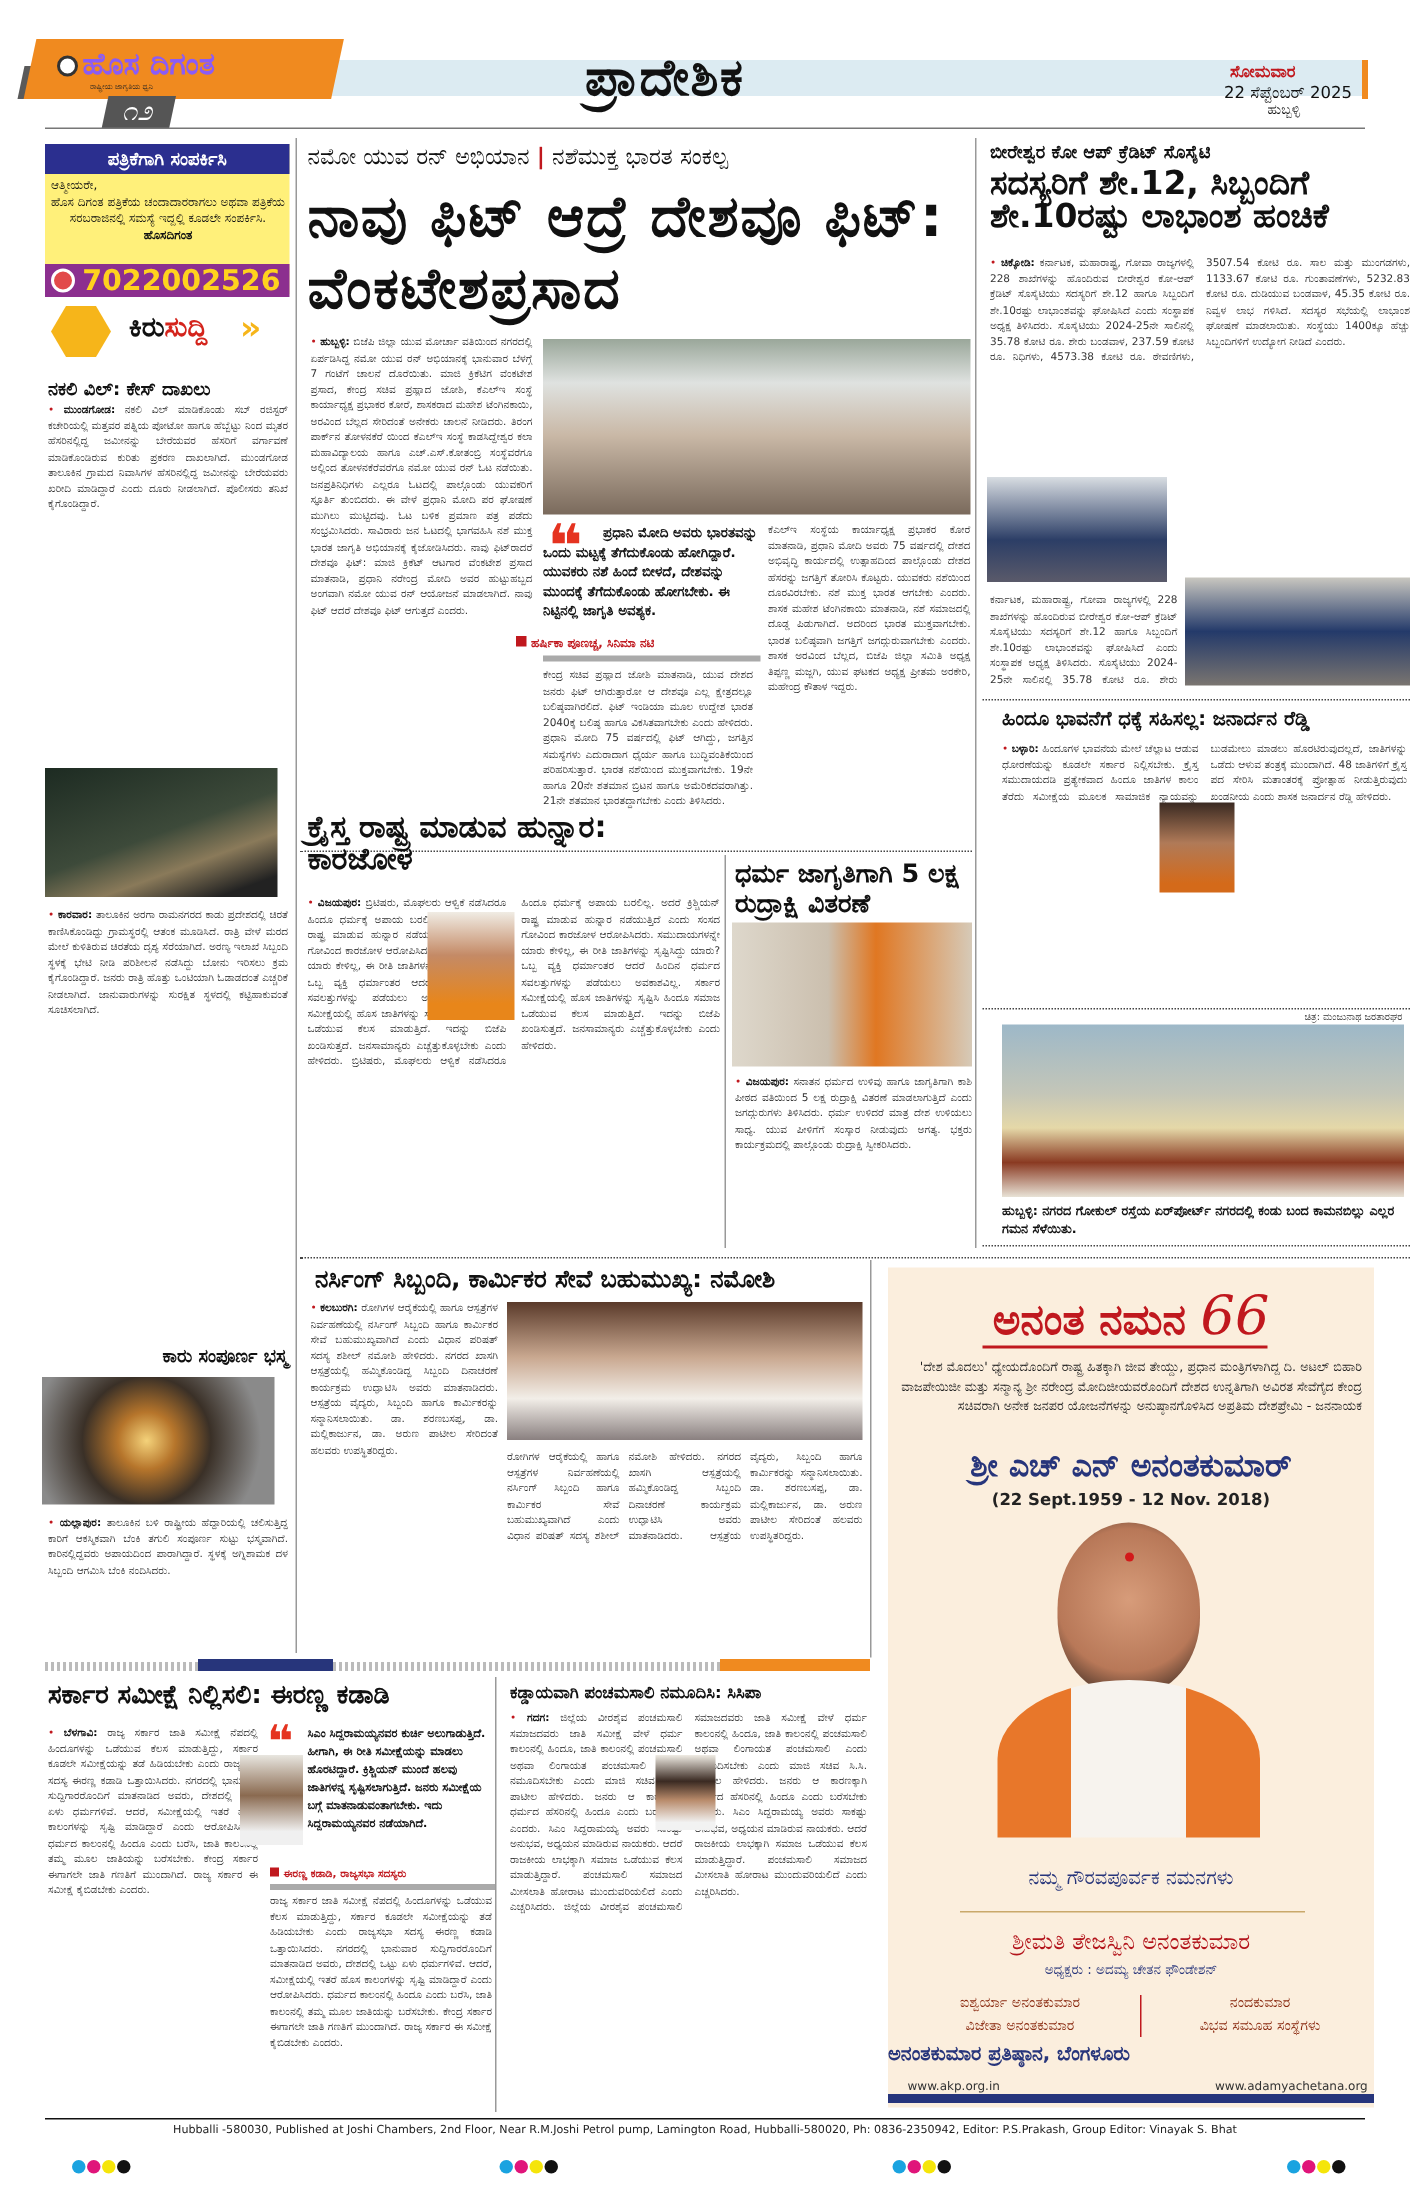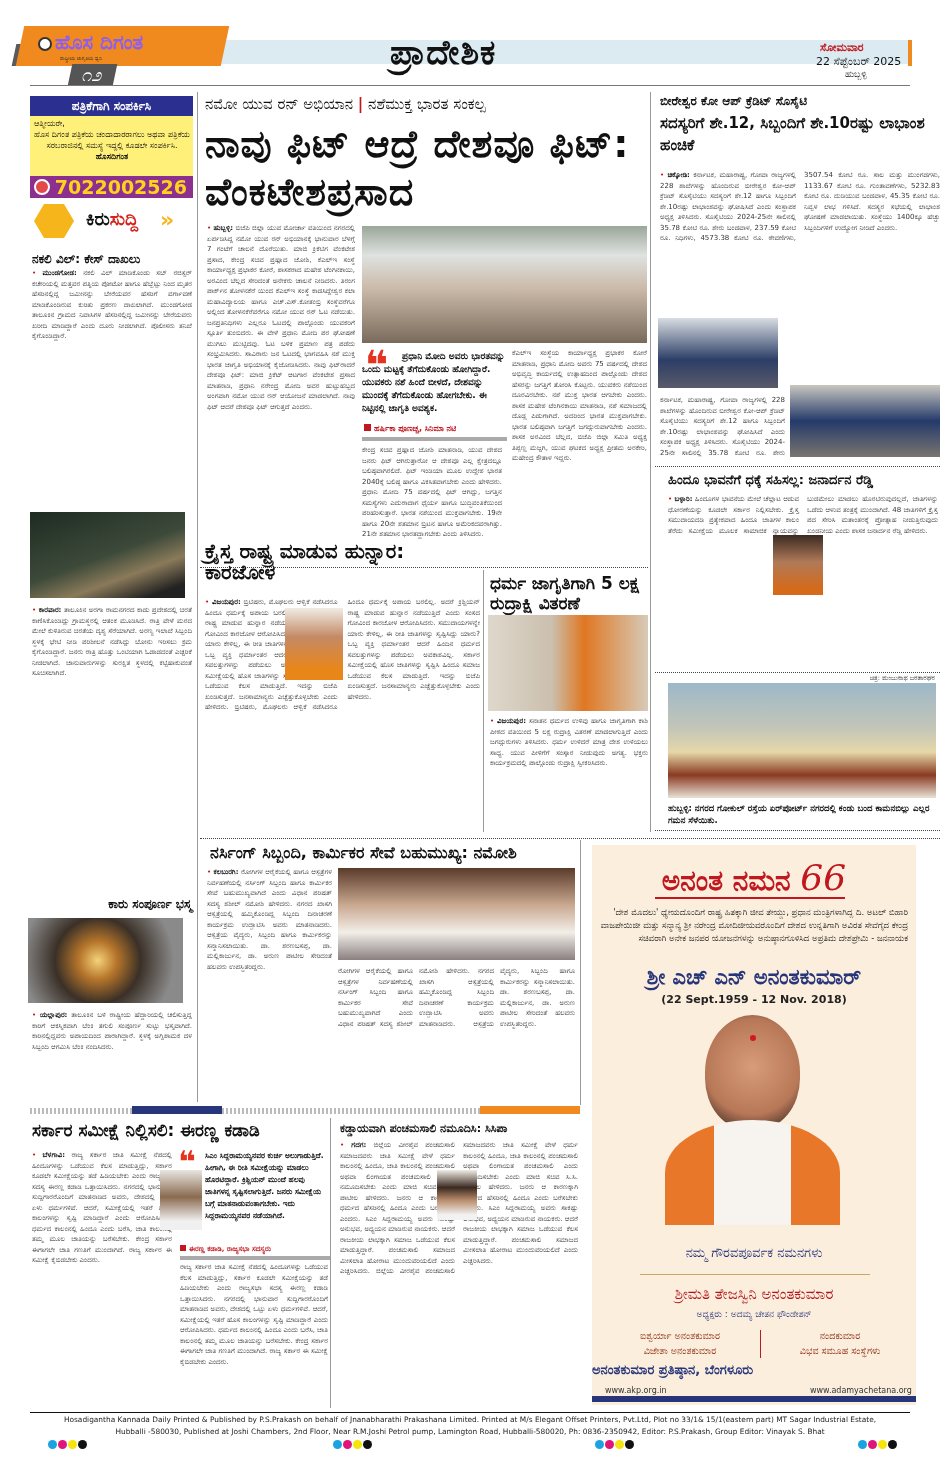--- a/index.html
+++ b/index.html
@@ -117,29 +117,29 @@
 <div class="abs body-text" style="left:32px;top:1010px;width:160px;height:90px"><span class="bul">• </span><b class="dl">ಯಲ್ಲಾಪುರ:</b> <span>ತಾಲೂಕಿನ ಬಳಿ ರಾಷ್ಟ್ರೀಯ ಹೆದ್ದಾರಿಯಲ್ಲಿ ಚಲಿಸುತ್ತಿದ್ದ ಕಾರಿಗೆ ಆಕಸ್ಮಿಕವಾಗಿ ಬೆಂಕಿ ತಗುಲಿ ಸಂಪೂರ್ಣ ಸುಟ್ಟು ಭಸ್ಮವಾಗಿದೆ. ಕಾರಿನಲ್ಲಿದ್ದವರು ಅಪಾಯದಿಂದ ಪಾರಾಗಿದ್ದಾರೆ. ಸ್ಥಳಕ್ಕೆ ಅಗ್ನಿಶಾಮಕ ದಳ ಸಿಬ್ಬಂದಿ ಆಗಮಿಸಿ ಬೆಂಕಿ ನಂದಿಸಿದರು.</span></div>
 
 <div class="abs kicker"><span>ನಮೋ ಯುವ ರನ್ ಅಭಿಯಾನ</span> <span class="sep">|</span> <span>ನಶೆಮುಕ್ತ ಭಾರತ ಸಂಕಲ್ಪ</span></div>
 <div class="abs headline-main">ನಾವು ಫಿಟ್ ಆದ್ರೆ ದೇಶವೂ ಫಿಟ್: ವೆಂಕಟೇಶಪ್ರಸಾದ</div>
 
 <div class="abs body-text" style="left:207px;top:223px;width:148px;height:340px"><span class="bul">• </span><b class="dl">ಹುಬ್ಬಳ್ಳಿ:</b> <span>ಬಿಜೆಪಿ ಜಿಲ್ಲಾ ಯುವ ಮೋರ್ಚಾ ವತಿಯಿಂದ ನಗರದಲ್ಲಿ ಏರ್ಪಡಿಸಿದ್ದ ನಮೋ ಯುವ ರನ್ ಅಭಿಯಾನಕ್ಕೆ ಭಾನುವಾರ ಬೆಳಗ್ಗೆ 7 ಗಂಟೆಗೆ ಚಾಲನೆ ದೊರೆಯಿತು. ಮಾಜಿ ಕ್ರಿಕೆಟಿಗ ವೆಂಕಟೇಶ ಪ್ರಸಾದ, ಕೇಂದ್ರ ಸಚಿವ ಪ್ರಹ್ಲಾದ ಜೋಶಿ, ಕೆಎಲ್ಇ ಸಂಸ್ಥೆ ಕಾರ್ಯಾಧ್ಯಕ್ಷ ಪ್ರಭಾಕರ ಕೋರೆ, ಶಾಸಕರಾದ ಮಹೇಶ ಟೆಂಗಿನಕಾಯಿ, ಅರವಿಂದ ಬೆಲ್ಲದ ಸೇರಿದಂತೆ ಅನೇಕರು ಚಾಲನೆ ನೀಡಿದರು. ತಿರಂಗ ಪಾರ್ಕ್‌ನ ತೋಳನಕೆರೆ ಯಿಂದ ಕೆಎಲ್ಇ ಸಂಸ್ಥೆ ಕಾಡಸಿದ್ದೇಶ್ವರ ಕಲಾ ಮಹಾವಿದ್ಯಾಲಯ ಹಾಗೂ ಎಚ್.ಎಸ್.ಕೋತಂಬ್ರಿ ಸಂಸ್ಥೆವರೆಗೂ ಅಲ್ಲಿಂದ ತೋಳನಕೆರೆವರೆಗೂ ನಮೋ ಯುವ ರನ್ ಓಟ ನಡೆಯಿತು. ಜನಪ್ರತಿನಿಧಿಗಳು ಎಲ್ಲರೂ ಓಟದಲ್ಲಿ ಪಾಲ್ಗೊಂಡು ಯುವಕರಿಗೆ ಸ್ಫೂರ್ತಿ ತುಂಬಿದರು. ಈ ವೇಳೆ ಪ್ರಧಾನಿ ಮೋದಿ ಪರ ಘೋಷಣೆ ಮುಗಿಲು ಮುಟ್ಟಿದವು. ಓಟ ಬಳಿಕ ಪ್ರಮಾಣ ಪತ್ರ ಪಡೆದು ಸಂಭ್ರಮಿಸಿದರು. ಸಾವಿರಾರು ಜನ ಓಟದಲ್ಲಿ ಭಾಗವಹಿಸಿ ನಶೆ ಮುಕ್ತ ಭಾರತ ಜಾಗೃತಿ ಅಭಿಯಾನಕ್ಕೆ ಕೈಜೋಡಿಸಿದರು. ನಾವು ಫಿಟ್‌ರಾದರೆ ದೇಶವೂ ಫಿಟ್: ಮಾಜಿ ಕ್ರಿಕೆಟ್ ಆಟಗಾರ ವೆಂಕಟೇಶ ಪ್ರಸಾದ ಮಾತನಾಡಿ, ಪ್ರಧಾನಿ ನರೇಂದ್ರ ಮೋದಿ ಅವರ ಹುಟ್ಟುಹಬ್ಬದ ಅಂಗವಾಗಿ ನಮೋ ಯುವ ರನ್ ಆಯೋಜನೆ ಮಾಡಲಾಗಿದೆ. ನಾವು ಫಿಟ್ ಆದರೆ ದೇಶವೂ ಫಿಟ್ ಆಗುತ್ತದೆ ಎಂದರು.</span></div>
 <div class="abs photo" style="left:362px;top:226px;width:285px;height:117px;background:linear-gradient(180deg,#9aa79a 0%,#dfe2e0 25%,#c9b8a6 55%,#7a6a5c 100%)"></div>
 
 <div class="abs quote-mark" style="left:365px;top:348px">❝</div>
 <div class="abs quote-text" style="left:362px;top:350px;width:145px;text-indent:40px">ಪ್ರಧಾನಿ ಮೋದಿ ಅವರು ಭಾರತವನ್ನು ಒಂದು ಮಟ್ಟಕ್ಕೆ ತೆಗೆದುಕೊಂಡು ಹೋಗಿದ್ದಾರೆ. ಯುವಕರು ನಶೆ ಹಿಂದೆ ಬೀಳದೆ, ದೇಶವನ್ನು ಮುಂದಕ್ಕೆ ತೆಗೆದುಕೊಂಡು ಹೋಗಬೇಕು. ಈ ನಿಟ್ಟಿನಲ್ಲಿ ಜಾಗೃತಿ ಅವಶ್ಯಕ.</div>
-<div class="abs quote-by" style="left:364px;top:424px;width:145px"><span style="display:inline-block;width:7px;height:7px;background:#c0181e;margin-right:3px"></span><span>ಹರ್ಷಿಕಾ ಪೂಣಚ್ಚ, ಸಿನಿಮಾ ನಟಿ</span></div>
+<div class="abs quote-by" style="left:344px;top:424px;width:145px"><span style="display:inline-block;width:7px;height:7px;background:#c0181e;margin-right:3px"></span><span>ಹರ್ಷಿಕಾ ಪೂಣಚ್ಚ, ಸಿನಿಮಾ ನಟಿ</span></div>
 <div class="abs grey-bar" style="left:362px;top:437px;width:145px"></div>
 <div class="abs body-text" style="left:362px;top:445px;width:140px;height:115px">ಕೇಂದ್ರ ಸಚಿವ ಪ್ರಹ್ಲಾದ ಜೋಶಿ ಮಾತನಾಡಿ, ಯುವ ದೇಶದ ಜನರು ಫಿಟ್ ಆಗಿರುತ್ತಾರೋ ಆ ದೇಶವೂ ಎಲ್ಲ ಕ್ಷೇತ್ರದಲ್ಲೂ ಬಲಿಷ್ಠವಾಗಿರಲಿದೆ. ಫಿಟ್ ಇಂಡಿಯಾ ಮೂಲ ಉದ್ದೇಶ ಭಾರತ 2040ಕ್ಕೆ ಬಲಿಷ್ಠ ಹಾಗೂ ವಿಕಸಿತವಾಗಬೇಕು ಎಂದು ಹೇಳಿದರು. ಪ್ರಧಾನಿ ಮೋದಿ 75 ವರ್ಷದಲ್ಲಿ ಫಿಟ್ ಆಗಿದ್ದು, ಜಗತ್ತಿನ ಸಮಸ್ಯೆಗಳು ಎದುರಾದಾಗ ಧೈರ್ಯ ಹಾಗೂ ಬುದ್ಧಿವಂತಿಕೆಯಿಂದ ಪರಿಹರಿಸುತ್ತಾರೆ. ಭಾರತ ನಶೆಯಿಂದ ಮುಕ್ತವಾಗಬೇಕು. 19ನೇ ಹಾಗೂ 20ನೇ ಶತಮಾನ ಬ್ರಿಟನ ಹಾಗೂ ಅಮೆರಿಕದವರಾಗಿತ್ತು. 21ನೇ ಶತಮಾನ ಭಾರತದ್ದಾಗಬೇಕು ಎಂದು ತಿಳಿಸಿದರು.</div>
 <div class="abs body-text" style="left:512px;top:348px;width:135px;height:212px">ಕೆಎಲ್ಇ ಸಂಸ್ಥೆಯ ಕಾರ್ಯಾಧ್ಯಕ್ಷ ಪ್ರಭಾಕರ ಕೋರೆ ಮಾತನಾಡಿ, ಪ್ರಧಾನಿ ಮೋದಿ ಅವರು 75 ವರ್ಷದಲ್ಲಿ ದೇಶದ ಅಭಿವೃದ್ಧಿ ಕಾರ್ಯದಲ್ಲಿ ಉತ್ಸಾಹದಿಂದ ಪಾಲ್ಗೊಂಡು ದೇಶದ ಹೆಸರನ್ನು ಜಗತ್ತಿಗೆ ತೋರಿಸಿ ಕೊಟ್ಟರು. ಯುವಕರು ನಶೆಯಿಂದ ದೂರವಿರಬೇಕು. ನಶೆ ಮುಕ್ತ ಭಾರತ ಆಗಬೇಕು ಎಂದರು. ಶಾಸಕ ಮಹೇಶ ಟೆಂಗಿನಕಾಯಿ ಮಾತನಾಡಿ, ನಶೆ ಸಮಾಜದಲ್ಲಿ ದೊಡ್ಡ ಪಿಡುಗಾಗಿದೆ. ಅದರಿಂದ ಭಾರತ ಮುಕ್ತವಾಗಬೇಕು. ಭಾರತ ಬಲಿಷ್ಠವಾಗಿ ಜಗತ್ತಿಗೆ ಜಗದ್ಗುರುವಾಗಬೇಕು ಎಂದರು. ಶಾಸಕ ಅರವಿಂದ ಬೆಲ್ಲದ, ಬಿಜೆಪಿ ಜಿಲ್ಲಾ ಸಮಿತಿ ಅಧ್ಯಕ್ಷ ತಿಪ್ಪಣ್ಣ ಮಜ್ಜಗಿ, ಯುವ ಘಟಕದ ಅಧ್ಯಕ್ಷ ಪ್ರೀತಮ ಅರಕೇರಿ, ಮಹೇಂದ್ರ ಕೌತಾಳ ಇದ್ದರು.</div>
 
 <div class="abs dot-rule" style="left:200px;top:567px;width:448px"></div>
 
 <div class="abs" style="left:660px;top:94px;font-size:12px;font-weight:bold">ಬೀರೇಶ್ವರ ಕೋ ಆಪ್ ಕ್ರೆಡಿಟ್ ಸೊಸೈಟಿ</div>
-<div class="abs h-med" style="left:660px;top:112px;width:280px;line-height:22px;font-size:15px">ಸದಸ್ಯರಿಗೆ ಶೇ.12, ಸಿಬ್ಬಂದಿಗೆ ಶೇ.10ರಷ್ಟು ಲಾಭಾಂಶ ಹಂಚಿಕೆ</div>
+<div class="abs h-med" style="left:660px;top:112px;width:280px;line-height:22px;font-size:22px">ಸದಸ್ಯರಿಗೆ ಶೇ.12, ಸಿಬ್ಬಂದಿಗೆ ಶೇ.10ರಷ್ಟು ಲಾಭಾಂಶ ಹಂಚಿಕೆ</div>
 <div class="abs body-text" style="left:660px;top:170px;width:280px;height:140px;column-count:2;column-gap:8px"><span class="bul">• </span><b class="dl">ಚಿಕ್ಕೋಡಿ:</b> <span>ಕರ್ನಾಟಕ, ಮಹಾರಾಷ್ಟ್ರ, ಗೋವಾ ರಾಜ್ಯಗಳಲ್ಲಿ 228 ಶಾಖೆಗಳನ್ನು ಹೊಂದಿರುವ ಬೀರೇಶ್ವರ ಕೋ-ಆಪ್ ಕ್ರೆಡಿಟ್ ಸೊಸೈಟಿಯು ಸದಸ್ಯರಿಗೆ ಶೇ.12 ಹಾಗೂ ಸಿಬ್ಬಂದಿಗೆ ಶೇ.10ರಷ್ಟು ಲಾಭಾಂಶವನ್ನು ಘೋಷಿಸಿದೆ ಎಂದು ಸಂಸ್ಥಾಪಕ ಅಧ್ಯಕ್ಷ ತಿಳಿಸಿದರು. ಸೊಸೈಟಿಯು 2024-25ನೇ ಸಾಲಿನಲ್ಲಿ 35.78 ಕೋಟಿ ರೂ. ಶೇರು ಬಂಡವಾಳ, 237.59 ಕೋಟಿ ರೂ. ನಿಧಿಗಳು, 4573.38 ಕೋಟಿ ರೂ. ಠೇವಣಿಗಳು, 3507.54 ಕೋಟಿ ರೂ. ಸಾಲ ಮತ್ತು ಮುಂಗಡಗಳು, 1133.67 ಕೋಟಿ ರೂ. ಗುಂತಾವಣೆಗಳು, 5232.83 ಕೋಟಿ ರೂ. ದುಡಿಯುವ ಬಂಡವಾಳ, 45.35 ಕೋಟಿ ರೂ. ನಿವ್ವಳ ಲಾಭ ಗಳಿಸಿದೆ. ಸದಸ್ಯರ ಸಭೆಯಲ್ಲಿ ಲಾಭಾಂಶ ಘೋಷಣೆ ಮಾಡಲಾಯಿತು. ಸಂಸ್ಥೆಯು 1400ಕ್ಕೂ ಹೆಚ್ಚು ಸಿಬ್ಬಂದಿಗಳಿಗೆ ಉದ್ಯೋಗ ನೀಡಿದೆ ಎಂದರು.</span></div>
 <div class="abs photo" style="left:658px;top:318px;width:120px;height:70px;background:linear-gradient(180deg,#d8dde2,#2c3e66 60%,#5a5a6a)"></div>
 <div class="abs photo" style="left:790px;top:385px;width:150px;height:72px;background:linear-gradient(180deg,#c9c7c0,#243a6a 50%,#7a7570)"></div>
 <div class="abs body-text" style="left:660px;top:395px;width:125px;height:62px">ಕರ್ನಾಟಕ, ಮಹಾರಾಷ್ಟ್ರ, ಗೋವಾ ರಾಜ್ಯಗಳಲ್ಲಿ 228 ಶಾಖೆಗಳನ್ನು ಹೊಂದಿರುವ ಬೀರೇಶ್ವರ ಕೋ-ಆಪ್ ಕ್ರೆಡಿಟ್ ಸೊಸೈಟಿಯು ಸದಸ್ಯರಿಗೆ ಶೇ.12 ಹಾಗೂ ಸಿಬ್ಬಂದಿಗೆ ಶೇ.10ರಷ್ಟು ಲಾಭಾಂಶವನ್ನು ಘೋಷಿಸಿದೆ ಎಂದು ಸಂಸ್ಥಾಪಕ ಅಧ್ಯಕ್ಷ ತಿಳಿಸಿದರು. ಸೊಸೈಟಿಯು 2024-25ನೇ ಸಾಲಿನಲ್ಲಿ 35.78 ಕೋಟಿ ರೂ. ಶೇರು ಬಂಡವಾಳ, 237.59 ಕೋಟಿ ರೂ. ನಿಧಿಗಳು, 4573.38 ಕೋಟಿ ರೂ. ಠೇವಣಿಗಳು, 3507.54 ಕೋಟಿ ರೂ. ಸಾಲ ಮತ್ತು ಮುಂಗಡಗಳು, 1133.67 ಕೋಟಿ ರೂ. ಗುಂತಾವಣೆಗಳು, 5232.83 ಕೋಟಿ ರೂ. ದುಡಿಯುವ ಬಂಡವಾಳ, 45.35 ಕೋಟಿ ರೂ. ನಿವ್ವಳ ಲಾಭ ಗಳಿಸಿದೆ. ಸದಸ್ಯರ ಸಭೆಯಲ್ಲಿ ಲಾಭಾಂಶ ಘೋಷಣೆ ಮಾಡಲಾಯಿತು. ಸಂಸ್ಥೆಯು 1400ಕ್ಕೂ ಹೆಚ್ಚು ಸಿಬ್ಬಂದಿಗಳಿಗೆ ಉದ್ಯೋಗ ನೀಡಿದೆ ಎಂದರು.</div>
 
 <div class="abs dot-rule" style="left:655px;top:466px;width:285px"></div>
 
 <div class="abs" style="left:668px;top:472px;font-size:13px;font-weight:bold">ಹಿಂದೂ ಭಾವನೆಗೆ ಧಕ್ಕೆ ಸಹಿಸಲ್ಲ: ಜನಾರ್ದನ ರೆಡ್ಡಿ</div>
 <div class="abs body-text" style="left:668px;top:494px;width:270px;height:160px;column-count:2;column-gap:8px"><span class="bul">• </span><b class="dl">ಬಳ್ಳಾರಿ:</b> <span>ಹಿಂದೂಗಳ ಭಾವನೆಯ ಮೇಲೆ ಚೆಲ್ಲಾಟ ಆಡುವ ಧೋರಣೆಯನ್ನು ಕೂಡಲೇ ಸರ್ಕಾರ ನಿಲ್ಲಿಸಬೇಕು. ಕ್ರೈಸ್ತ ಸಮುದಾಯದಡಿ ಪ್ರತ್ಯೇಕವಾದ ಹಿಂದೂ ಜಾತಿಗಳ ಕಾಲಂ ತೆರೆದು ಸಮೀಕ್ಷೆಯ ಮೂಲಕ ಸಾಮಾಜಿಕ ನ್ಯಾಯವನ್ನು ಬುಡಮೇಲು ಮಾಡಲು ಹೊರಟಿರುವುದಲ್ಲದೆ, ಜಾತಿಗಳನ್ನು ಒಡೆದು ಆಳುವ ತಂತ್ರಕ್ಕೆ ಮುಂದಾಗಿದೆ. 48 ಜಾತಿಗಳಿಗೆ ಕ್ರೈಸ್ತ ಪದ ಸೇರಿಸಿ ಮತಾಂತರಕ್ಕೆ ಪ್ರೋತ್ಸಾಹ ನೀಡುತ್ತಿರುವುದು ಖಂಡನೀಯ ಎಂದು ಶಾಸಕ ಜನಾರ್ದನ ರೆಡ್ಡಿ ಹೇಳಿದರು.</span></div>
 <div class="abs photo" style="left:773px;top:535px;width:50px;height:60px;background:linear-gradient(180deg,#3a2a22,#b07a58 45%,#d46a1a 90%)"></div>
@@ -208,21 +208,20 @@
   <div>ನಂದಕುಮಾರ</div>
   <div>ವಿಭವ ಸಮೂಹ ಸಂಸ್ಥೆಗಳು</div>
 </div>
 <div class="abs ad-org">ಅನಂತಕುಮಾರ ಪ್ರತಿಷ್ಠಾನ, ಬೆಂಗಳೂರು</div>
 <div class="abs ad-url1">www.akp.org.in</div>
 <div class="abs ad-url2">www.adamyachetana.org</div>
 <div class="abs ad-navy"></div>
 
 <div class="abs footer-rule"></div>
 <div class="abs footer">
-  <div>Hosadigantha Kannada Daily Printed &amp; Published by P.S.Prakash on behalf of Jnanabharathi Prakashana Limited. Printed at M/s Elegant Offset Printers, Pvt.Ltd, Plot no 33/1&amp; 15/1(eastern part) MT Sagar Industrial Estate,</div>
   <div>Hubballi -580030, Published at Joshi Chambers, 2nd Floor, Near R.M.Joshi Petrol pump, Lamington Road, Hubballi-580020, Ph: 0836-2350942, Editor: P.S.Prakash, Group Editor: Vinayak S. Bhat</div>
 </div>
 <div class="abs cmyk" style="left:48px;top:1440px">
   <span style="background:#1aa3e0"></span>
     <span style="background:#e0157a"></span>
     <span style="background:#f5e50a"></span>
     <span style="background:#111"></span>
 </div>
 <div class="abs cmyk" style="left:333px;top:1440px">
   <span style="background:#1aa3e0"></span>

